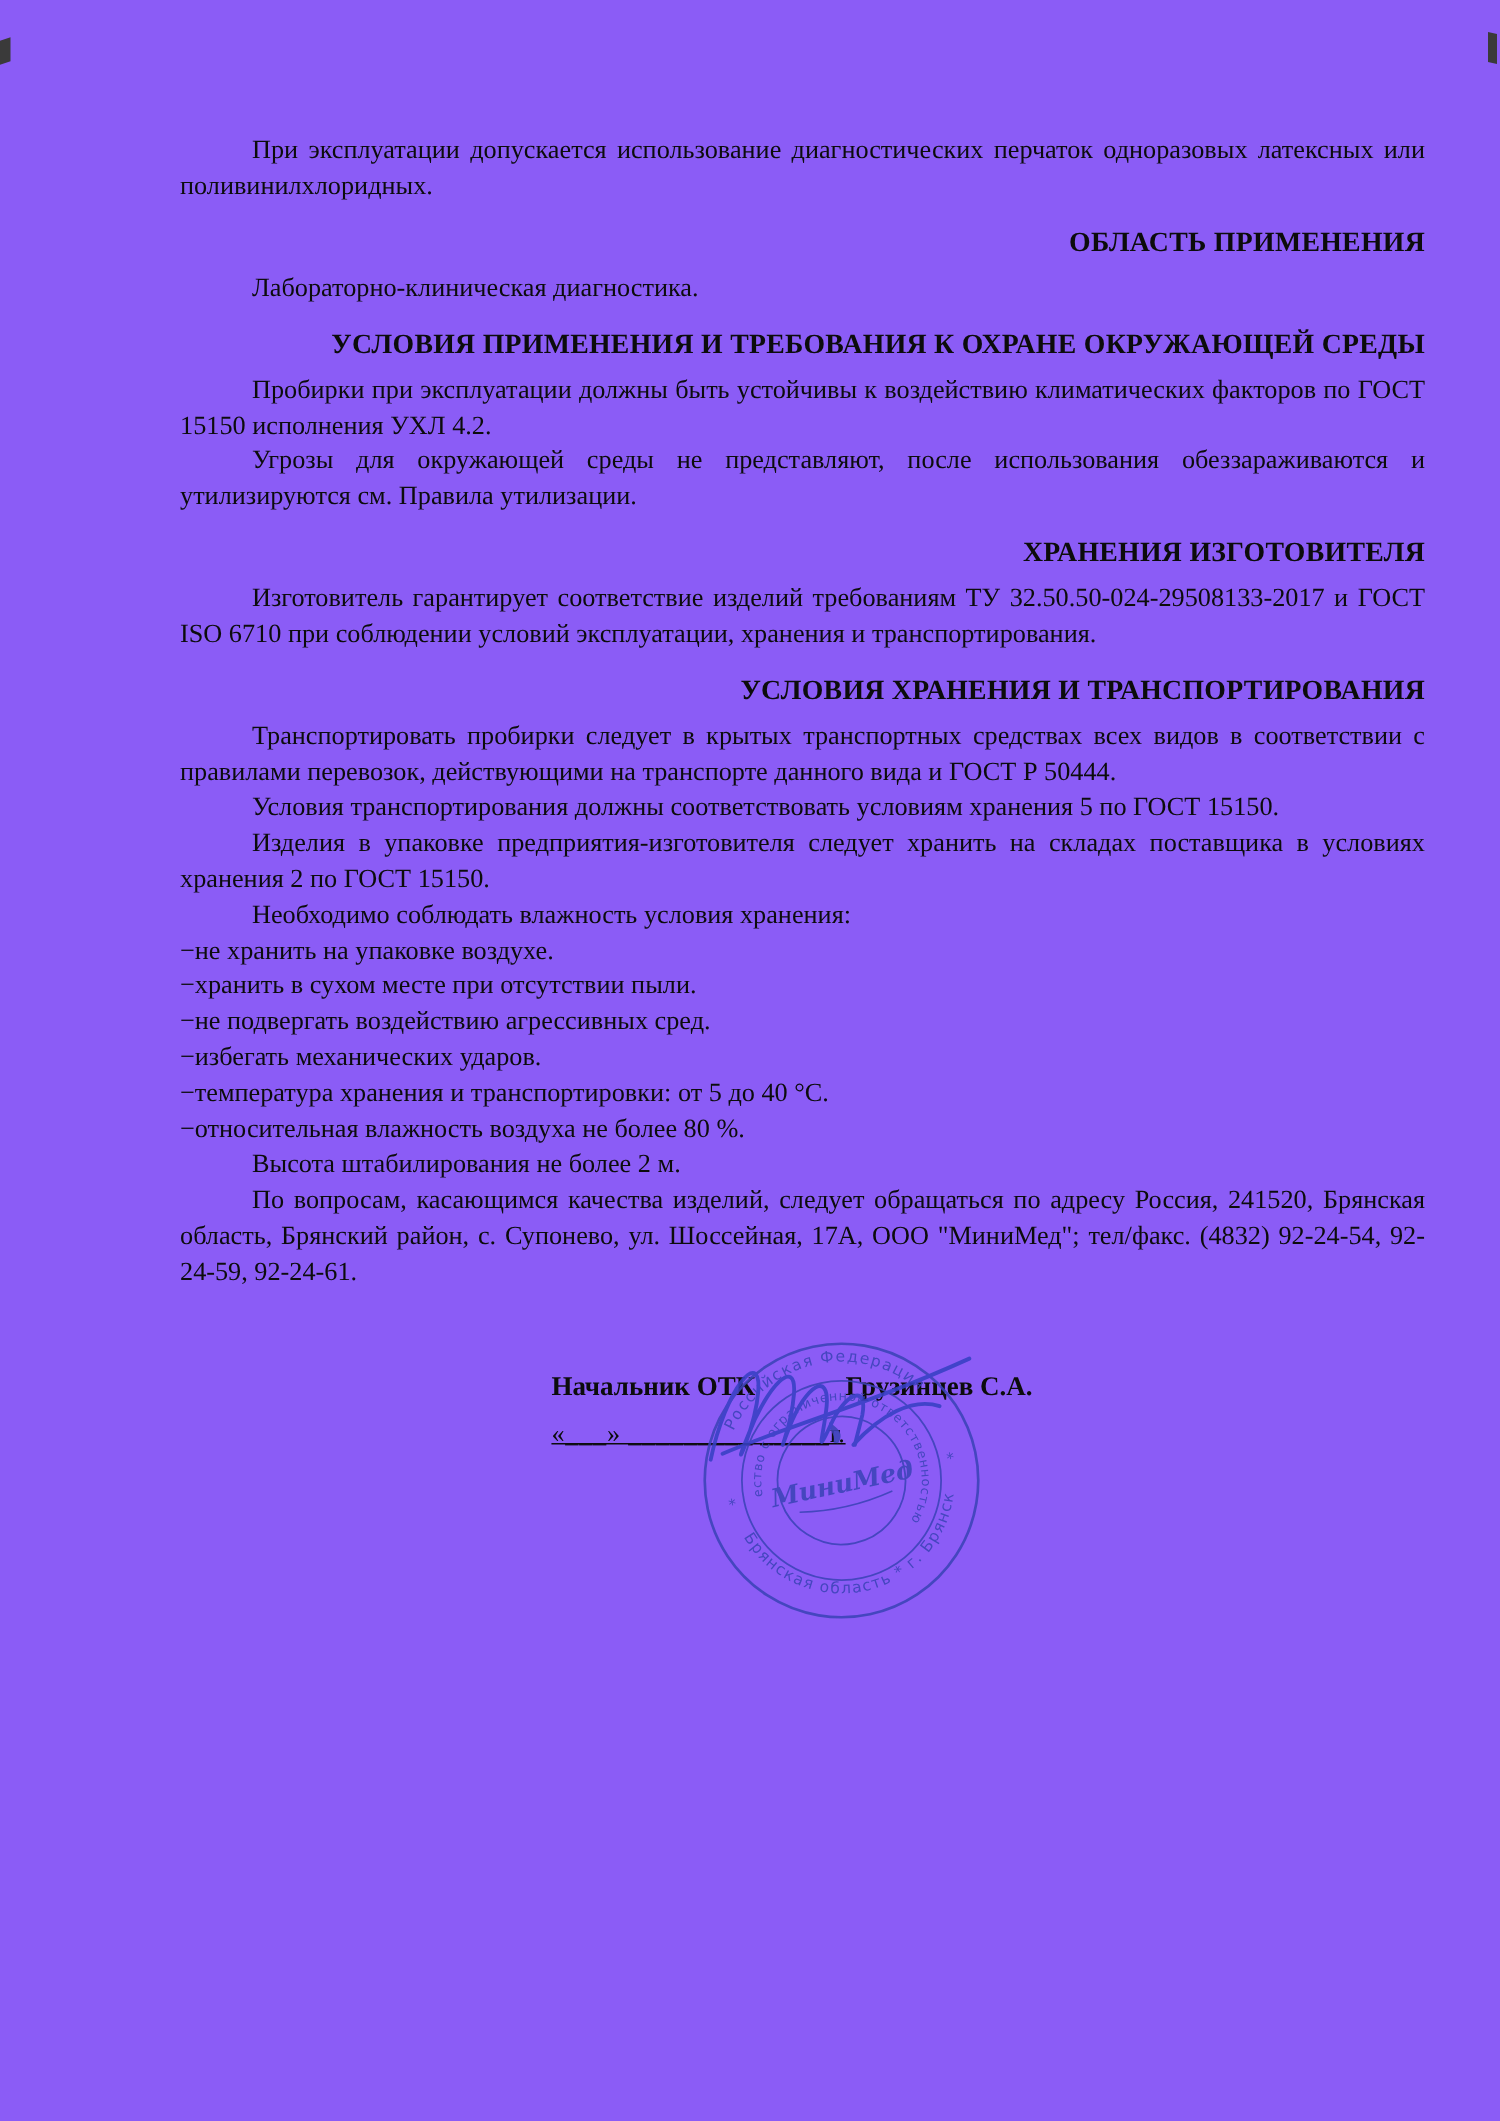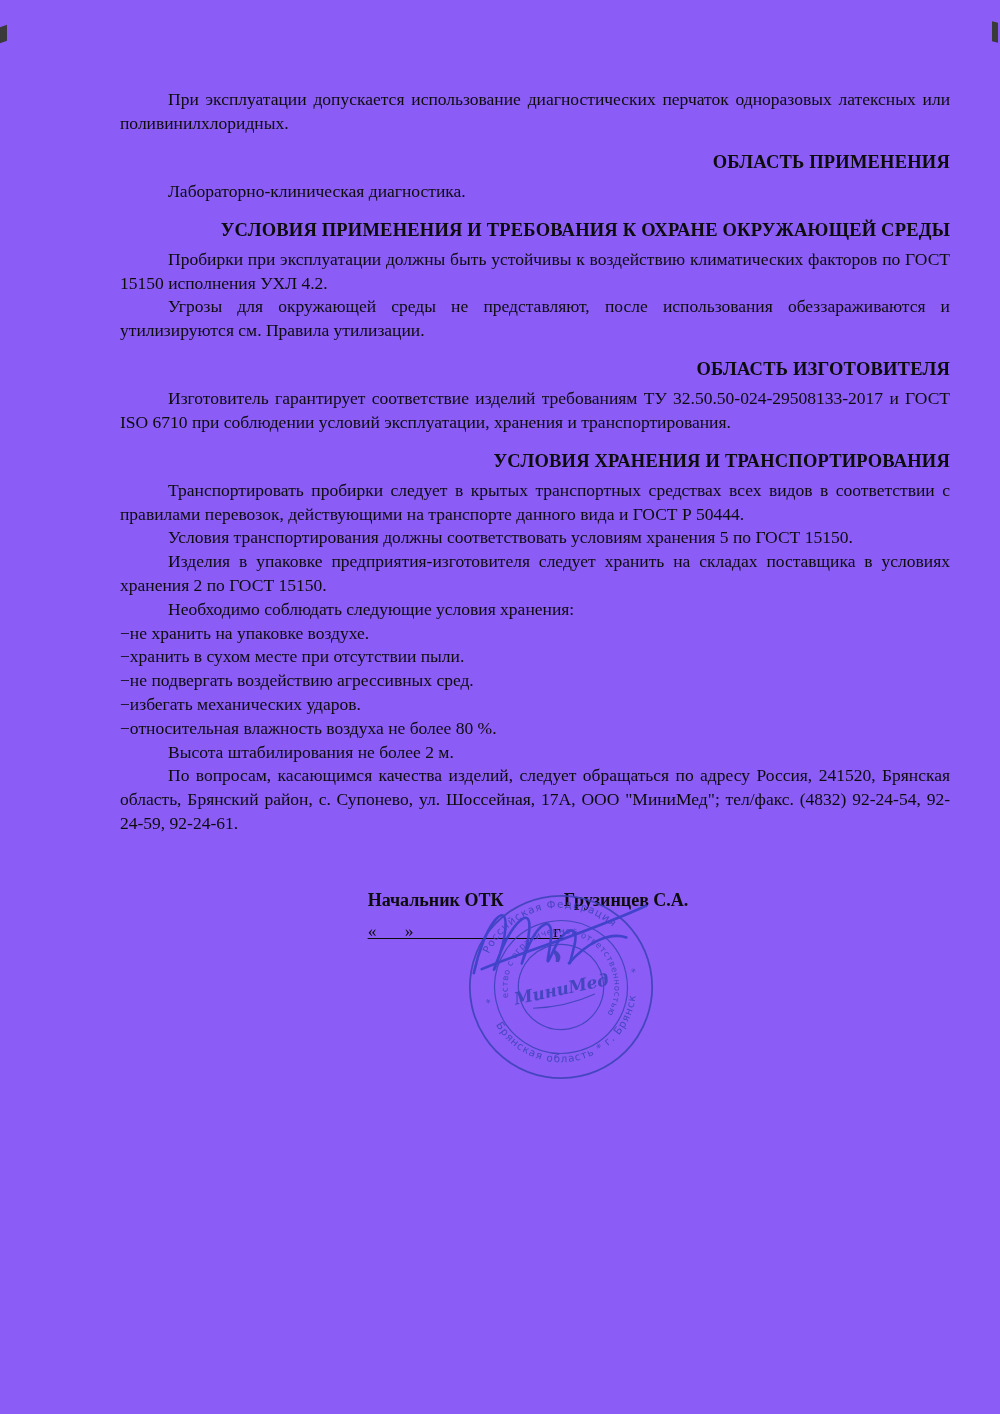--- a/index.html
+++ b/index.html
@@ -104,33 +104,34 @@
 
     <p class="para">При эксплуатации допускается использование диагностических перчаток одноразовых латексных или поливинилхлоридных.</p>
 
     <h2 class="heading">ОБЛАСТЬ ПРИМЕНЕНИЯ</h2>
     <p class="para">Лабораторно-клиническая диагностика.</p>
 
     <h2 class="heading">УСЛОВИЯ ПРИМЕНЕНИЯ И ТРЕБОВАНИЯ К ОХРАНЕ ОКРУЖАЮЩЕЙ СРЕДЫ</h2>
     <p class="para">Пробирки при эксплуатации должны быть устойчивы к воздействию климатических факторов по ГОСТ 15150 исполнения УХЛ 4.2.</p>
     <p class="para">Угрозы для окружающей среды не представляют, после использования обеззараживаются и утилизируются см. Правила утилизации.</p>
 
-    <h2 class="heading">ОБЛАСТЬ ИЗГОТОВИТЕЛЯ</h2>
+    <h2 class="heading">ХРАНЕНИЯ ИЗГОТОВИТЕЛЯ</h2>
     <p class="para">Изготовитель гарантирует соответствие изделий требованиям ТУ 32.50.50-024-29508133-2017 и ГОСТ ISO 6710 при соблюдении условий эксплуатации, хранения и транспортирования.</p>
 
     <h2 class="heading">УСЛОВИЯ ХРАНЕНИЯ И ТРАНСПОРТИРОВАНИЯ</h2>
     <p class="para">Транспортировать пробирки следует в крытых транспортных средствах всех видов в соответствии с правилами перевозок, действующими на транспорте данного вида и ГОСТ Р 50444.</p>
     <p class="para">Условия транспортирования должны соответствовать условиям хранения 5 по ГОСТ 15150.</p>
     <p class="para">Изделия в упаковке предприятия-изготовителя следует хранить на складах поставщика в условиях хранения 2 по ГОСТ 15150.</p>
-    <p class="para">Необходимо соблюдать следующие условия хранения:</p>
+    <p class="para">Необходимо соблюдать влажность условия хранения:</p>
 
     <p class="list-line">−не хранить на упаковке воздухе.</p>
     <p class="list-line">−хранить в сухом месте при отсутствии пыли.</p>
     <p class="list-line">−не подвергать воздействию агрессивных сред.</p>
     <p class="list-line">−избегать механических ударов.</p>
+    <p class="list-line">−температура хранения и транспортировки: от 5 до 40 °С.</p>
     <p class="list-line">−относительная влажность воздуха не более 80 %.</p>
 
     <p class="para">Высота штабилирования не более 2 м.</p>
     <p class="para">По вопросам, касающимся качества изделий, следует обращаться по адресу Россия, 241520, Брянская область, Брянский район, с. Супонево, ул. Шоссейная, 17А, ООО "МиниМед"; тел/факс. (4832) 92-24-54, 92-24-59, 92-24-61.</p>
 
     <div class="sig-row">
       <div>
         <p class="sig-title">Начальник ОТК</p>
         <p class="sig-date">«___» _________  _____г.</p>
       </div>

